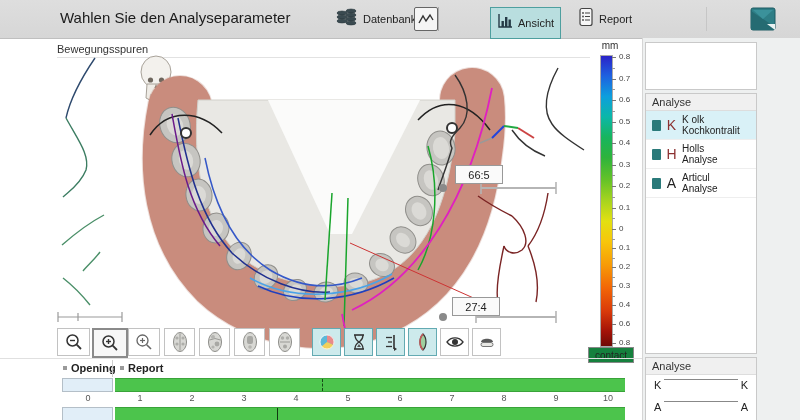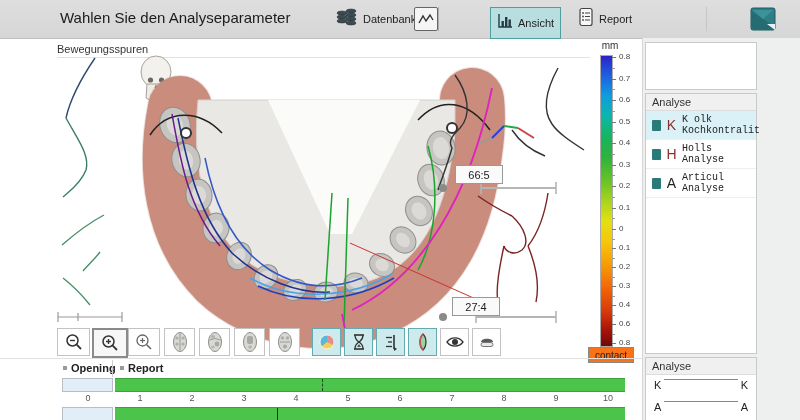--- a/index.html
+++ b/index.html
@@ -32,40 +32,40 @@
   .scale-bar{position:absolute;left:600px;top:55px;width:11px;height:290px;
      background:linear-gradient(to bottom,
        #2a23c8 0%, #1e62e0 7%, #0d9fdd 14%, #0cb7a8 21%, #17b55e 28%, #2eb33c 35%,
        #67c327 43%, #a8d41e 50%, #e3e011 57%, #f7c60b 64%, #f79b07 72%, #f26607 80%,
        #d93a0a 88%, #a31208 95%, #6f0a06 100%);
      border:1px solid #aaa;}
   #scale-ticks{position:absolute;left:612px;top:55px;width:26px;height:292px;}
   .stick{position:absolute;left:0;width:4px;height:0;border-top:1px solid #777;}
   .stick.minor{width:3px;border-top-color:#999;}
   .stick-label{position:absolute;left:7px;transform:translateY(-55%);font-size:8px;color:#444;}
-  .contact-box{position:absolute;left:588px;top:347px;width:44px;height:14px;background:#f97316;
+  .contact-box{position:absolute;left:588px;top:347px;width:44px;height:14px;background:#15803d;
       border:1px solid #888;font-size:10px;color:#222;display:flex;align-items:center;justify-content:center;}
 
   
   .icon-btn{position:absolute;top:328px;height:26px;background:#fff;border:1px solid #c2c2c2;
             display:flex;align-items:center;justify-content:center;cursor:pointer;}
   .icon-btn.pressed{border:2px solid #8a8a8a;background:#f7f7f7;}
   .icon-btn.teal{background:#cdeaec;border:1px solid #63aab2;}
 
   
   .side-bg{position:absolute;left:643px;top:38px;width:157px;height:382px;background:#eef0f0;}
   .side-box{position:absolute;left:645px;width:110px;background:#fff;border:1px solid #c9c9c9;}
   .side-header{height:16px;background:#f0f0f0;border-bottom:1px solid #ddd;font-size:11px;
                color:#333;display:flex;align-items:center;padding-left:6px;}
   .an-item{display:flex;align-items:center;padding:3px 2px;cursor:pointer;border-bottom:1px solid #eee;}
   .an-item.selected{background:#d9f1f7;}
   .an-mini{width:9px;height:11px;background:#2a7a7a;margin:0 3px 0 4px;flex:none;border-radius:1px;}
   .an-glyph{width:15px;text-align:center;font-size:14px;flex:none;margin-right:3px;}
   .an-glyph.red{color:#8b3030;} .an-glyph.black{color:#222;}
-  .an-text{font-size:10px;line-height:11px;color:#222;font-family:Liberation Mono, monospace;}
+  .an-text{font-size:10px;line-height:11px;color:#222;}
   .kk-row{position:relative;height:22px;font-size:11px;color:#222;}
   .kk-row span{position:absolute;top:4px;}
   .kk-line{position:absolute;left:18px;right:18px;top:10px;height:1px;background:#888;}
 
   
   .tl-header{position:absolute;top:362px;font-size:11px;font-weight:bold;color:#222;display:flex;align-items:center;}
   .tl-bullet{width:4px;height:4px;background:#9a9a9a;margin-right:4px;}
   .tl-divider{position:absolute;left:112px;top:360px;width:1px;height:17px;background:#cfcfcf;}
   .tl-blue{position:absolute;left:62px;width:51px;height:14px;background:#e1eef8;border:1px solid #b4bfc8;box-sizing:border-box;}
   .tl-green{position:absolute;left:115px;width:510px;height:14px;background:var(--green,#4cc44c);

